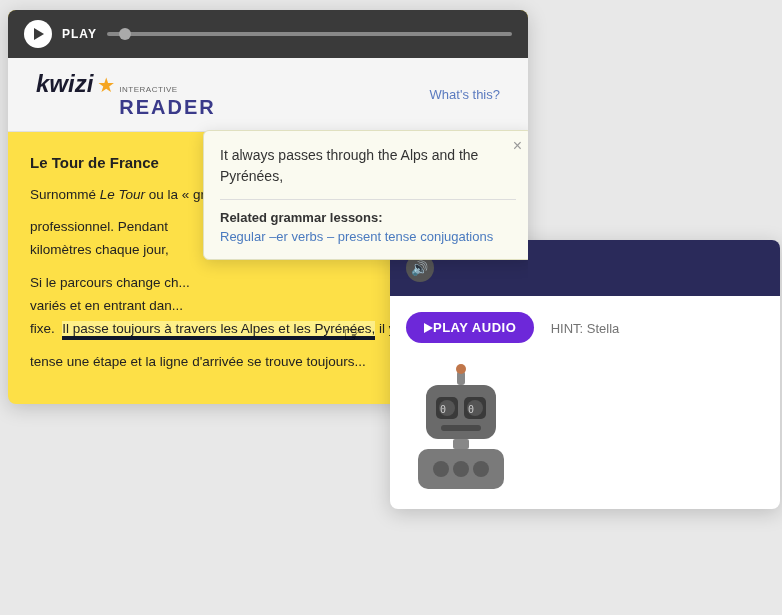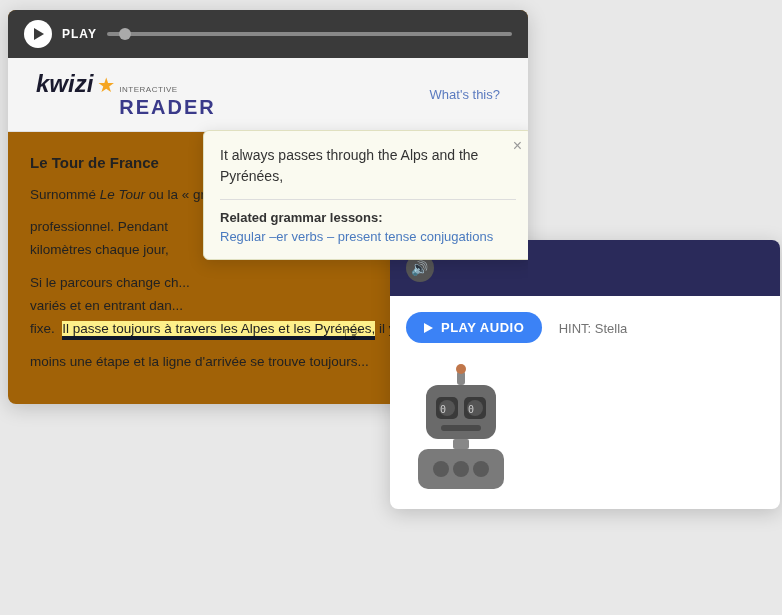--- a/index.html
+++ b/index.html
@@ -11,21 +11,21 @@
       overflow: hidden;
       font-family: -apple-system, BlinkMacSystemFont, 'Segoe UI', Arial, sans-serif;
     }
 
     
     .reader-window {
       position: absolute;
       top: 10px;
       left: 8px;
       width: 520px;
-      background: #a16207;
+      background: #fde047;
       border-radius: 8px;
       box-shadow: 0 4px 20px rgba(0,0,0,0.18);
       overflow: hidden;
     }
 
     .reader-toolbar {
       background: #3a3a3a;
       padding: 10px 16px;
       display: flex;
       align-items: center;
@@ -230,31 +230,31 @@
       background: #555;
       display: flex;
       align-items: center;
       justify-content: center;
       flex-shrink: 0;
     }
     .thanksgiving-content {
       padding: 16px;
     }
     .play-audio-btn {
-      background: #3b82f6;
+      background: #6d28d9;
       color: #fff;
       border: none;
       border-radius: 20px;
       padding: 8px 18px;
       font-size: 13px;
       font-weight: 700;
       cursor: pointer;
       display: inline-flex;
       align-items: center;
-      gap: 8px;
+      gap: 0;
       letter-spacing: 0.5px;
     }
     .play-audio-btn .play-triangle-sm {
       width: 0; height: 0;
       border-top: 5px solid transparent;
       border-bottom: 5px solid transparent;
       border-left: 9px solid #fff;
     }
     .hint-text {
       display: inline;
@@ -344,21 +344,21 @@
     <p>
       professionnel.  Pendant<br>
       kilomètres chaque jour,
     </p>
     <p>
       Si le parcours change ch...<br>
       variés  et en entrant dan...<br>
       fixe.&nbsp; <span class="highlight-yellow">Il passe toujours à travers les Alpes et les Pyrénées,</span> il y a au
     </p>
     <p>
-      moins une étape et la ligne d'arrivée se trouve toujours...
+      tense une étape et la ligne d'arrivée se trouve toujours...
     </p>
   </div>
 
   <div class="tooltip-popup">
     <span class="tooltip-close">×</span>
     <div class="tooltip-translation">It always passes through the Alps and the Pyrénées,</div>
     <hr class="tooltip-divider">
     <div class="tooltip-related-label">Related grammar lessons:</div>
     <a class="tooltip-lesson-link">Regular –er verbs – present tense conjugations</a>
   </div>

